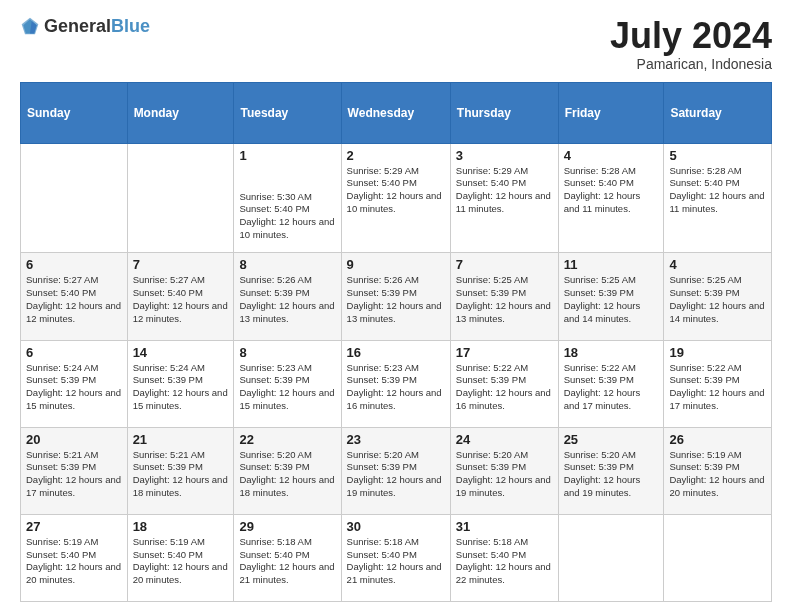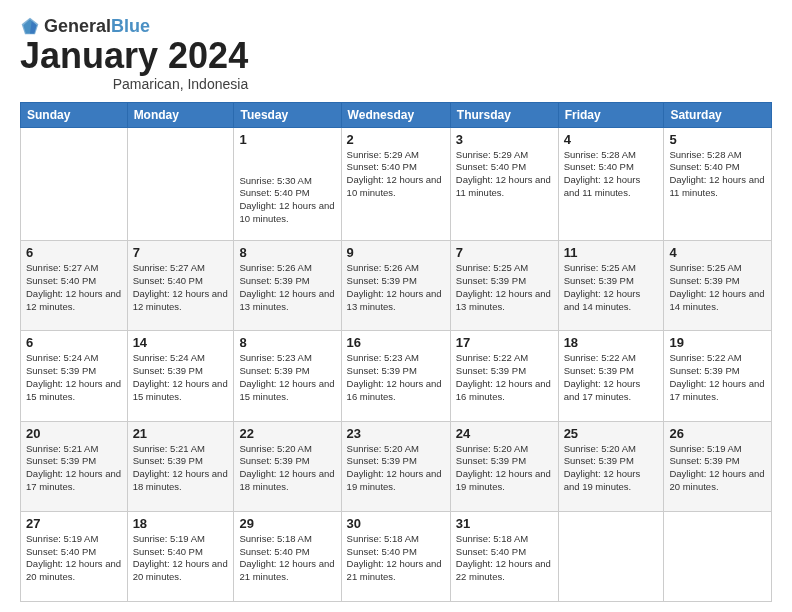--- a/index.html
+++ b/index.html
@@ -15,21 +15,20 @@
       height: 612px;
       padding: 16px 20px 10px 20px;
       display: flex;
       flex-direction: column;
     }
     .header {
       display: flex;
       justify-content: space-between;
       align-items: flex-start;
       margin-bottom: 10px;
-      flex-direction: column;
     }
     .logo {
       display: flex;
       align-items: center;
       gap: 4px;
     }
     .logo-text-general {
       font-size: 18px;
       font-weight: bold;
       color: #333;
@@ -62,21 +61,21 @@
       width: 100%;
       border-collapse: collapse;
       flex: 1;
     }
     .calendar-table th {
       background-color: #3a7abf;
       color: #fff;
       font-size: 12px;
       font-weight: bold;
       text-align: left;
-      padding: 5px 6px;
+      padding: 23px 6px;
       border: 1px solid #2a6aaf;
     }
     .calendar-table td {
       vertical-align: top;
       border: 1px solid #ccc;
       padding: 4px 5px;
       width: 113px;
       font-size: 10px;
       color: #333;
       background: #fff;
@@ -110,21 +109,21 @@
       <svg class="logo-icon" viewBox="0 0 24 24">
         <polygon points="12,2 22,10 18,22 6,22 2,10" fill="#4a90c4" opacity="0.7"></polygon>
         <polygon points="12,4 20,11 17,21 7,21 4,11" fill="#4a90c4"></polygon>
         <polygon points="14,6 20,11 17,21 12,21" fill="#3a7abf"></polygon>
       </svg>
       <div>
         <span class="logo-text-general">General</span><span class="logo-text-blue">Blue</span>
       </div>
     </div>
     <div class="title-block">
-      <div class="month-title">January 2024</div>
+      <div class="month-title">July 2024</div>
       <div class="location-title">Pamarican, Indonesia</div>
     </div>
   </div>
 
   <table class="calendar-table">
     <thead>
       <tr>
         <th>Sunday</th>
         <th>Monday</th>
         <th>Tuesday</th>

